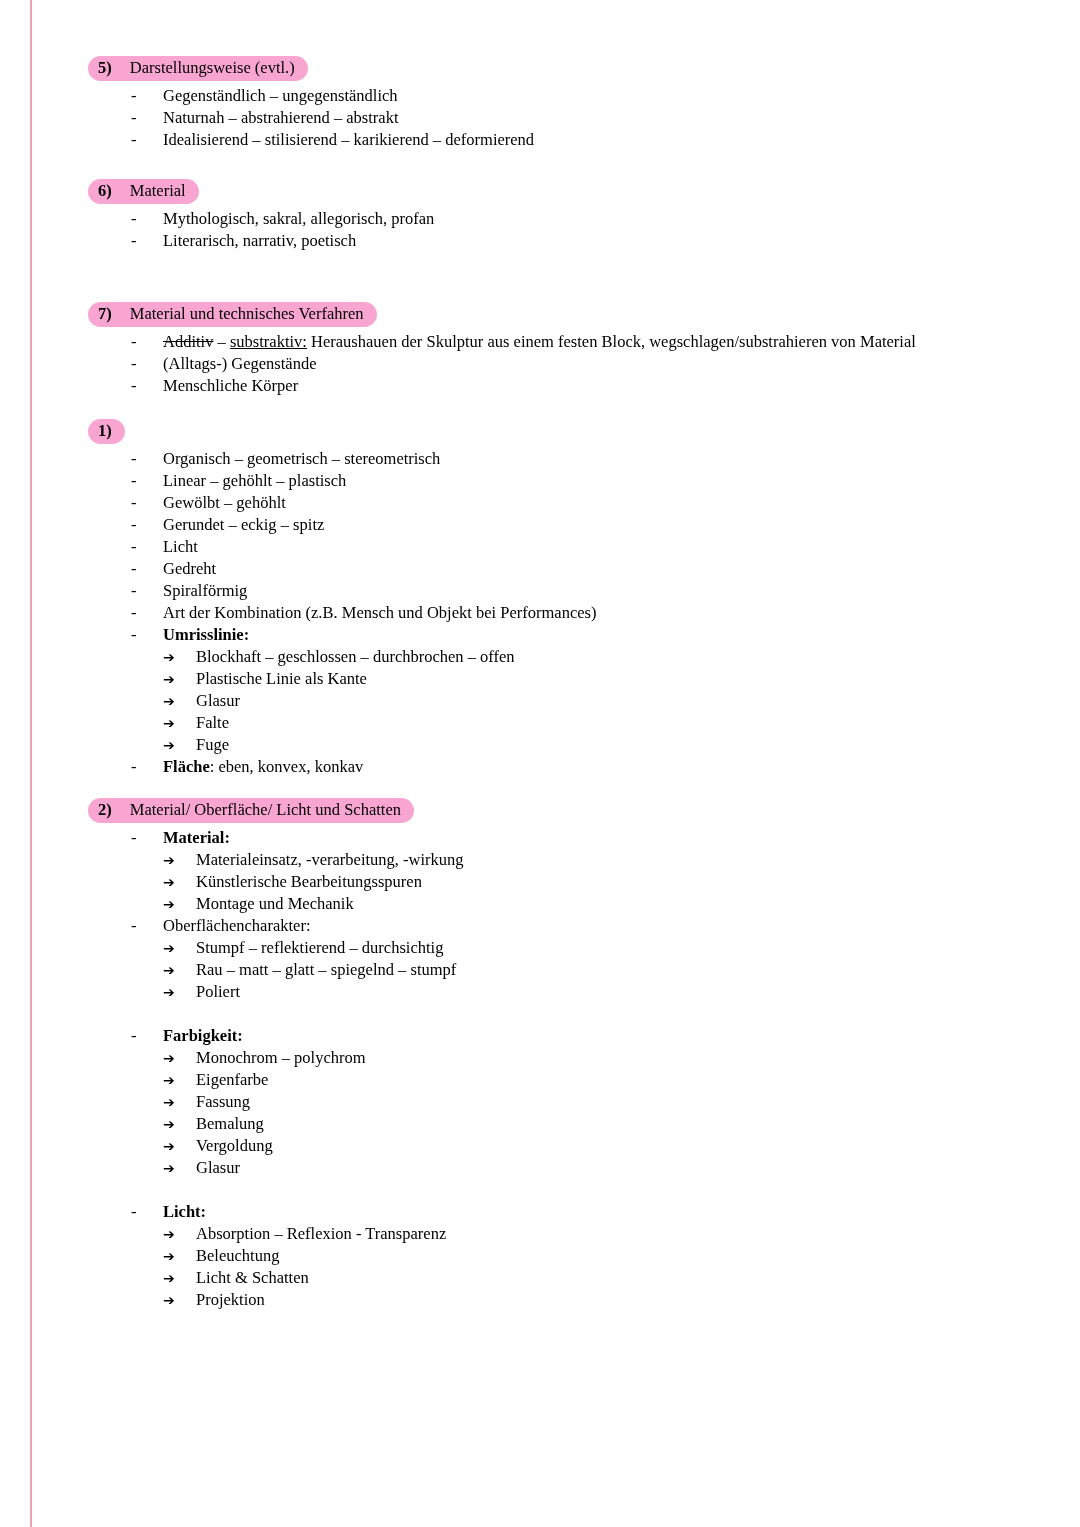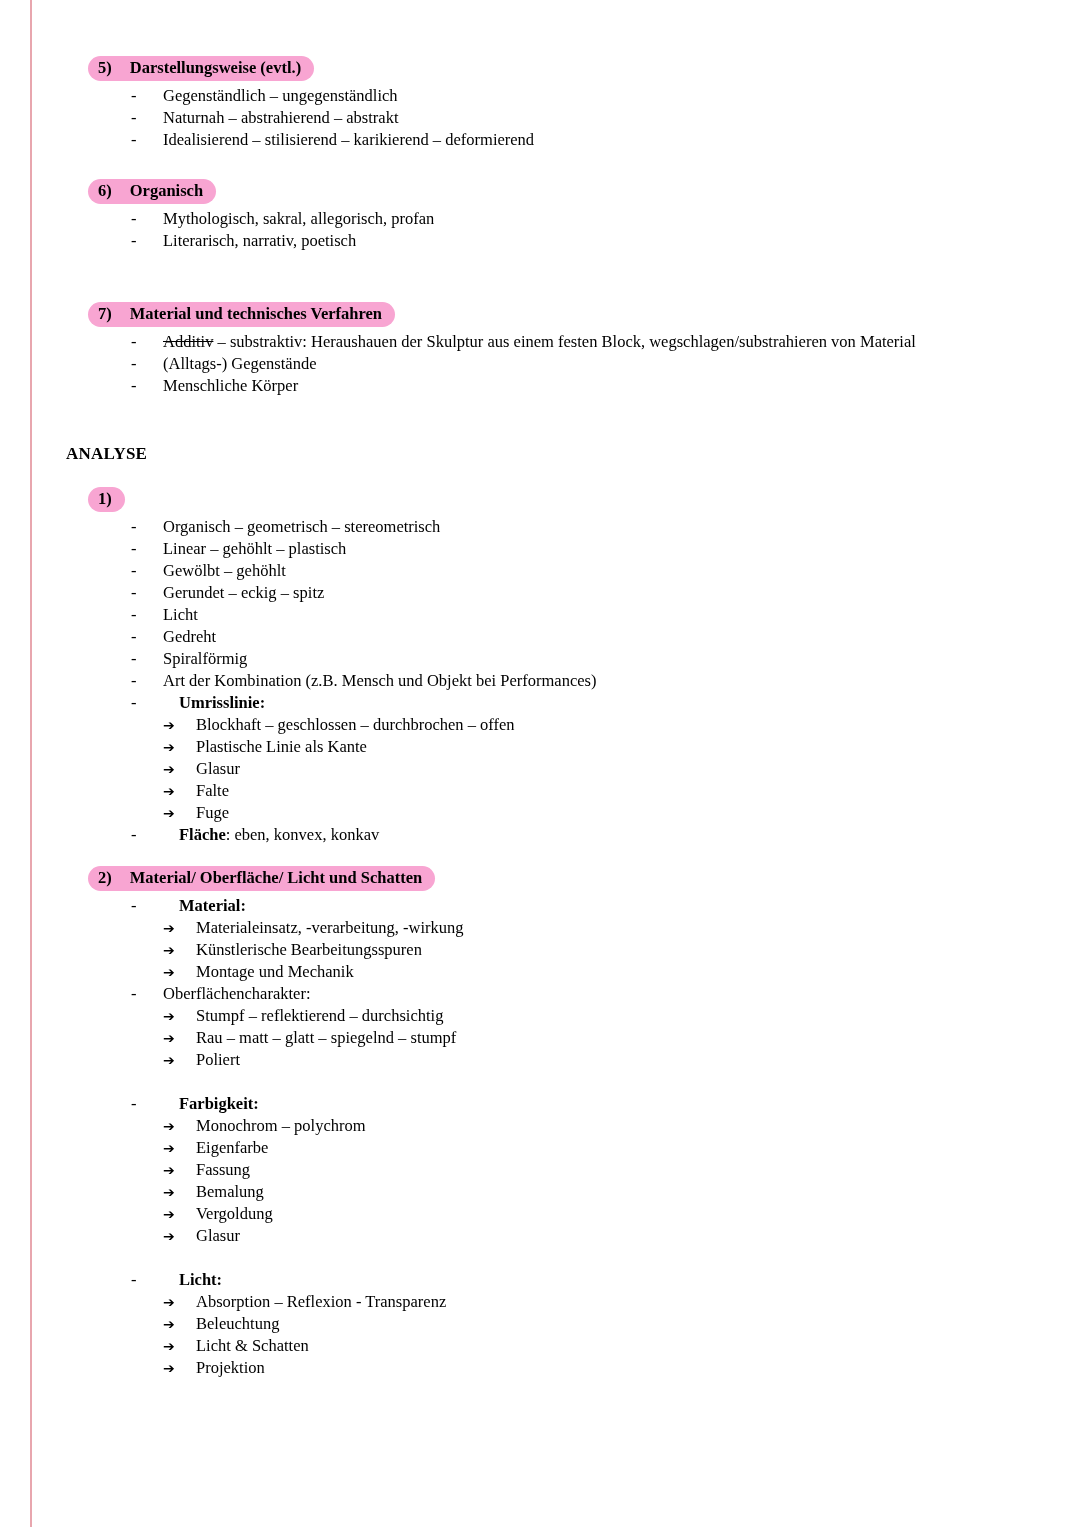--- a/index.html
+++ b/index.html
@@ -39,38 +39,38 @@
 
   .sec-header{ margin-left:22px; margin-bottom:4px; }
   .pill{
     display:inline-flex; align-items:baseline; gap:18px;
     background:var(--highlight);
     border-radius:13px;
     padding:1px 13px 2px 10px;
     font-weight:bold; font-size:16.5px;
   }
   .pill .num{ font-weight:bold; }
-  .pill .title{ font-weight:bold; }
+  .pill .title{ font-weight:normal; }
 
   .items{}
   .row{ display:flex; align-items:baseline; }
   .row.dash{ margin-left:65px; }
   .row.dash .marker{ width:32px; flex:0 0 32px; }
   .row.arrow{ margin-left:97px; }
   .row.arrow .marker{
     width:33px; flex:0 0 33px;
     font-family:"DejaVu Sans", sans-serif;
     font-size:14px;
   }
   .row .text{ flex:1 1 auto; }
   .space-before{ margin-top:22px; }
 
-  .r-bold{ font-weight:bold;margin-left:16px; }
+  .r-bold{ font-weight:bold; }
   .r-strike{ text-decoration:line-through;font-family:Liberation Serif, serif; }
-  .r-underline{ }
+  .r-underline{ text-decoration:underline; }
 </style>
 </head>
 <body>
 
 <div class="page">
   <div class="margin-line"></div>
   <div class="content">
       <section class="section sec-s5">
         <div class="sec-header"><span class="pill">
             <span class="num">5)</span>
@@ -87,21 +87,21 @@
           </div>
           <div class="row dash">
             <span class="marker">-</span>
             <span class="text"><span>Idealisierend – stilisierend – karikierend – deformierend</span></span>
           </div>
         </div>
       </section>
       <section class="section sec-s6">
         <div class="sec-header"><span class="pill">
             <span class="num">6)</span>
-            <span class="title">Organisch</span>
+            <span class="title">Material</span>
           </span></div>
         <div class="items">
           <div class="row dash">
             <span class="marker">-</span>
             <span class="text"><span>Mythologisch, sakral, allegorisch, profan</span></span>
           </div>
           <div class="row dash">
             <span class="marker">-</span>
             <span class="text"><span>Literarisch, narrativ, poetisch</span></span>
           </div>
@@ -120,21 +120,20 @@
           <div class="row dash">
             <span class="marker">-</span>
             <span class="text"><span>(Alltags-) Gegenstände</span></span>
           </div>
           <div class="row dash">
             <span class="marker">-</span>
             <span class="text"><span>Menschliche Körper</span></span>
           </div>
         </div>
       </section>
-      <div class="heading sec-analyse">ANALYSE</div>
       <section class="section sec-s1">
         <div class="sec-header"><span class="pill">
             <span class="num">1)</span>
           </span></div>
         <div class="items">
           <div class="row dash">
             <span class="marker">-</span>
             <span class="text"><span>Organisch – geometrisch – stereometrisch</span></span>
           </div>
           <div class="row dash">

